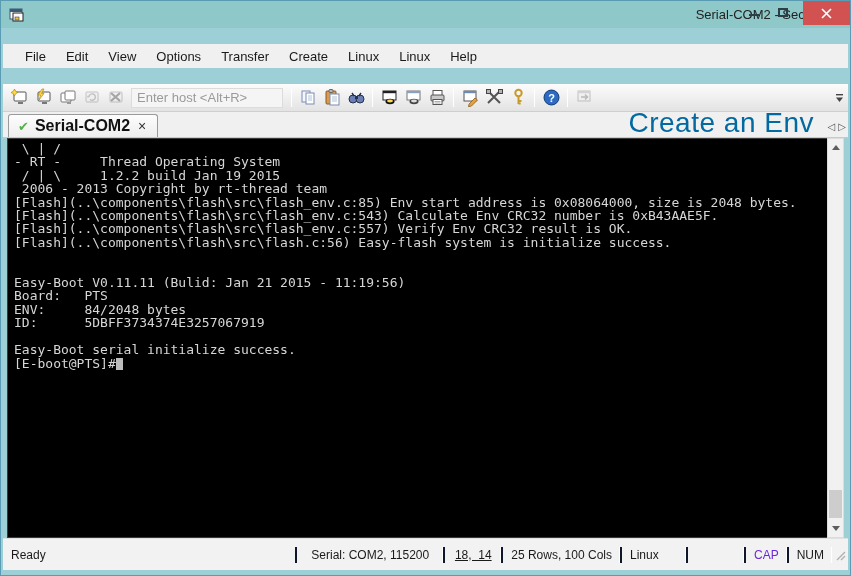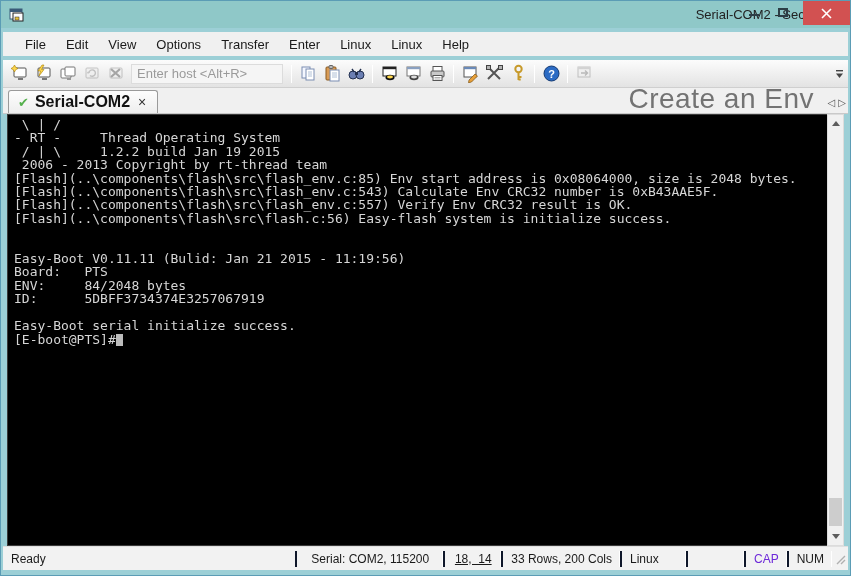--- a/index.html
+++ b/index.html
@@ -14,51 +14,51 @@
   
   .titlebar{height:27px;background:#8fc8c8;position:relative;display:flex;align-items:center;flex:none;}
   .app-icon{margin-left:7px;width:18px;height:18px;display:flex;align-items:center;justify-content:center;}
   .title-text{position:absolute;left:0;right:0;text-align:right;font-size:13px;color:#222;}
   .win-controls{position:absolute;right:0;top:0;height:27px;display:flex;align-items:flex-start;}
   .btn-min,.btn-max{width:29px;height:22px;display:flex;align-items:center;justify-content:center;cursor:default;}
   .glyph-min{width:10px;border-bottom:2px solid #2c3e46;margin-top:6px;}
   .glyph-max{width:10px;height:9px;border:2px solid #2c3e46;}
   .btn-close{width:47px;height:24px;background:#d25151;display:flex;align-items:center;justify-content:center;margin-left:6px;}
   
-  .menubar{height:24px;background:#f0f0f0;margin:4px 2px;display:flex;align-items:center;font-size:13px;color:#1a1a1a;flex:none;padding-left:12px;}
+  .menubar{height:24px;background:#f0f0f0;margin:16px 2px;display:flex;align-items:center;font-size:13px;color:#1a1a1a;flex:none;padding-left:12px;}
   .menu-item{padding:3px 10px;cursor:default;}
   
   .toolbar{height:28px;background:linear-gradient(#fcfcfc,#e3e3e3);margin:0 2px;border-bottom:1px solid #cfcfcf;display:flex;align-items:center;flex:none;padding-left:4px;position:relative;}
   .tbicon{width:24px;height:24px;display:flex;align-items:center;justify-content:center;border-radius:2px;}
   .tbicon.disabled{opacity:.45;filter:grayscale(1);}
   .tbsep{width:1px;height:18px;background:#c4c4c4;border-right:1px solid #fff;margin:0 4px;}
   .host-input{width:152px;height:20px;border:1px solid #dcdcdc;background:#f5f5f5;color:#888;font-size:13px;padding:0 5px;font-family:"Liberation Sans",sans-serif;margin:4px 4px;}
   .host-input::placeholder{color:#9a9a9a;opacity:1;}
   .tb-overflow{position:absolute;right:2px;top:4px;width:14px;height:20px;display:flex;align-items:center;justify-content:center;}
   
   .tabbar{height:26px;margin:0 2px;background:#f0f0f0;display:flex;align-items:flex-end;position:relative;flex:none;border-bottom:1px solid #c9c9c9;}
   .tab{height:23px;margin-left:5px;background:linear-gradient(#fdfdfd,#eeeeee);border:1px solid #9a9a9a;border-bottom:none;border-radius:3px 3px 0 0;display:flex;align-items:center;padding:0 9px;gap:6px;}
   .tab-check{color:#55b04d;font-size:13px;line-height:1;}
   .tab-label{font-size:16px;font-weight:bold;color:#111;}
   .tab-close{font-size:14px;color:#333;padding:0 2px;line-height:1;}
-  .annotation{position:absolute;right:34px;bottom:-2px;font-size:28px;color:#737373;letter-spacing:.5px;white-space:nowrap;}
+  .annotation{position:absolute;right:34px;bottom:-2px;font-size:28px;color:#0369a1;letter-spacing:.5px;white-space:nowrap;}
   .tab-scrollers{position:absolute;right:2px;bottom:5px;display:flex;gap:3px;font-size:10px;color:#555;}
   
   .main{flex:1;margin:0 6px;display:flex;min-height:0;}
   .term-area{flex:1;background:#000;border:1px solid #3a3a3a;border-right:none;overflow:hidden;}
   .term-pre{margin:0;padding:3px 0 0 6px;font-family:"DejaVu Sans Mono", monospace;font-size:13px;line-height:13.4px;color:#d6d6d6;white-space:pre;}
   .cursor{display:inline-block;width:7px;height:12px;background:#bcbcbc;vertical-align:-2px;}
   .scrollbar{width:17px;background:#f1f1f1;border:1px solid #dcdcdc;display:flex;flex-direction:column;}
   .sb-btn{height:17px;display:flex;align-items:center;justify-content:center;flex:none;}
   .tri-up{width:0;height:0;border-left:4px solid transparent;border-right:4px solid transparent;border-bottom:5px solid #5d5d5d;}
   .tri-down{width:0;height:0;border-left:4px solid transparent;border-right:4px solid transparent;border-top:5px solid #5d5d5d;}
   .sb-track{flex:1;position:relative;}
   .sb-thumb{position:absolute;left:1px;right:1px;bottom:2px;height:28px;background:#cdcdcd;}
   
-  .statusbar{height:24px;margin:0 2px;background:#f2f2f2;border-top:1px solid #e0e0e0;display:flex;align-items:center;font-size:12px;color:#1a1a1a;flex:none;}
+  .statusbar{height:32px;margin:0 2px;background:#f2f2f2;border-top:1px solid #e0e0e0;display:flex;align-items:center;font-size:12px;color:#1a1a1a;flex:none;}
   .sb-ready{flex:1;padding-left:8px;}
   .sb-sec{height:16px;display:flex;align-items:center;justify-content:center;padding:0 8px;border-left:2px solid #0f172a;box-shadow:-1px 0 0 #fff inset;white-space:pre;}
   .sb-serial{min-width:148px;}
   .sb-cursor{min-width:58px;text-decoration:underline;}
   .sb-size{min-width:116px;}
   .sb-emul{min-width:66px;justify-content:flex-start;}
   .sb-spacer{min-width:58px;}
   .sb-cap{min-width:34px;color:#6d28d9;}
   .sb-num{min-width:38px;font-weight:normal;}
   .sb-grip{width:16px;height:16px;display:flex;align-items:flex-end;justify-content:flex-end;padding:2px;}
@@ -93,21 +93,21 @@
       </span>
     </div>
   </div>
 
   <div class="menubar">
     <span class="menu-item">File</span>
     <span class="menu-item">Edit</span>
     <span class="menu-item">View</span>
     <span class="menu-item">Options</span>
     <span class="menu-item">Transfer</span>
-    <span class="menu-item">Enter</span>
+    <span class="menu-item">Create</span>
     <span class="menu-item">Linux</span>
     <span class="menu-item">Linux</span>
     <span class="menu-item">Help</span>
   </div>
 
   <div class="toolbar">
     <span class="tbicon">
       <svg width="19" height="19" viewBox="0 0 19 19">
         <rect x="4" y="4" width="12" height="9" rx="1" fill="#fff" stroke="#555"></rect>
         <rect x="8" y="14" width="5" height="2" fill="#777"></rect>
@@ -278,21 +278,21 @@
       <span class="sb-btn">
           <span class="tri-down"></span>
         </span>
     </div>
   </div>
 
   <div class="statusbar">
     <span class="sb-ready">Ready</span>
     <span class="sb-sec sb-serial">Serial: COM2, 115200</span>
     <span class="sb-sec sb-cursor">18,  14</span>
-    <span class="sb-sec sb-size">33 Rows, 200 Cols</span>
+    <span class="sb-sec sb-size">25 Rows, 100 Cols</span>
     <span class="sb-sec sb-emul">Linux</span>
     <span class="sb-sec sb-spacer"></span>
     <span class="sb-sec sb-cap">CAP</span>
     <span class="sb-sec sb-num">NUM</span>
     <span class="sb-grip">
       <svg width="10" height="10" viewBox="0 0 10 10">
         <path d="M9 1 L1 9 M9 5 L5 9 M9 9 L9 9" stroke="#b0b0b0" stroke-width="1.4"></path>
       </svg>
     </span>
   </div>

